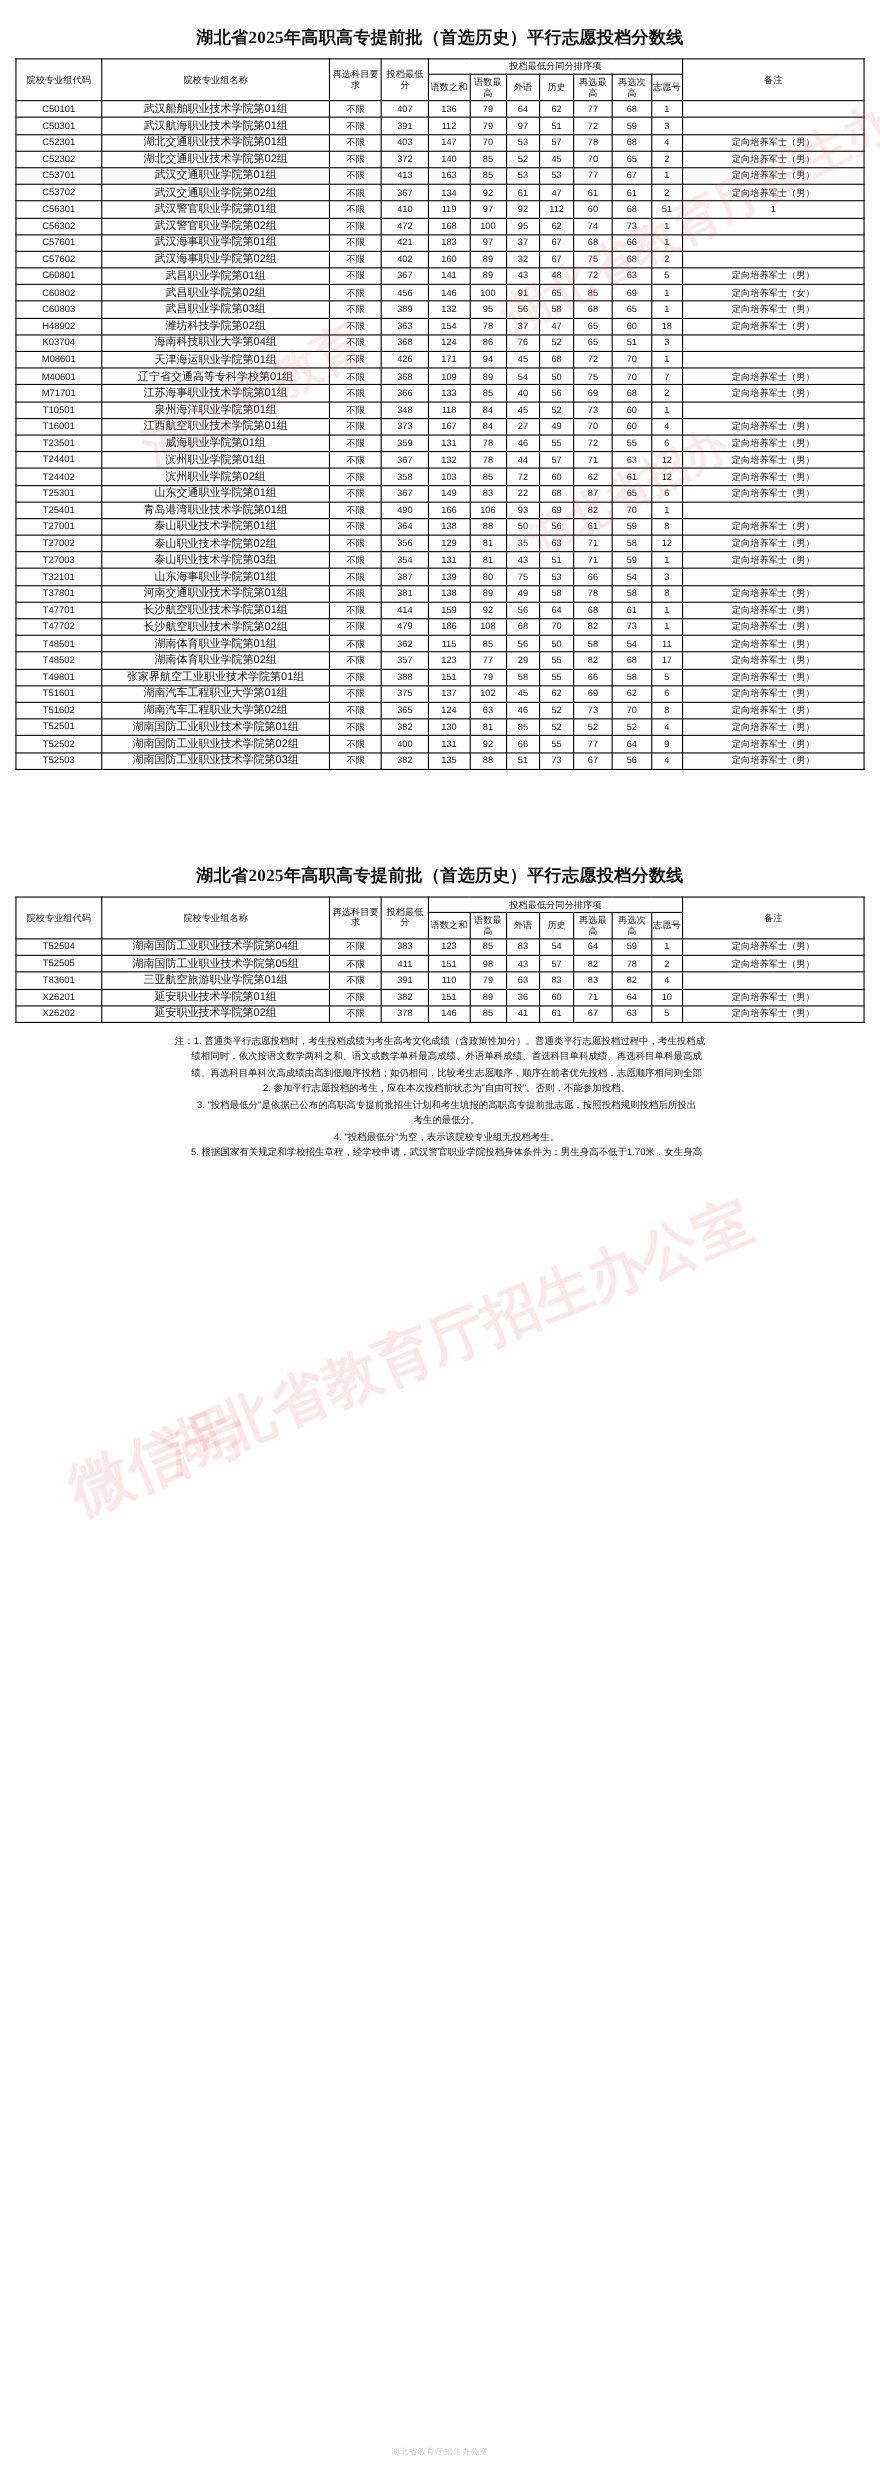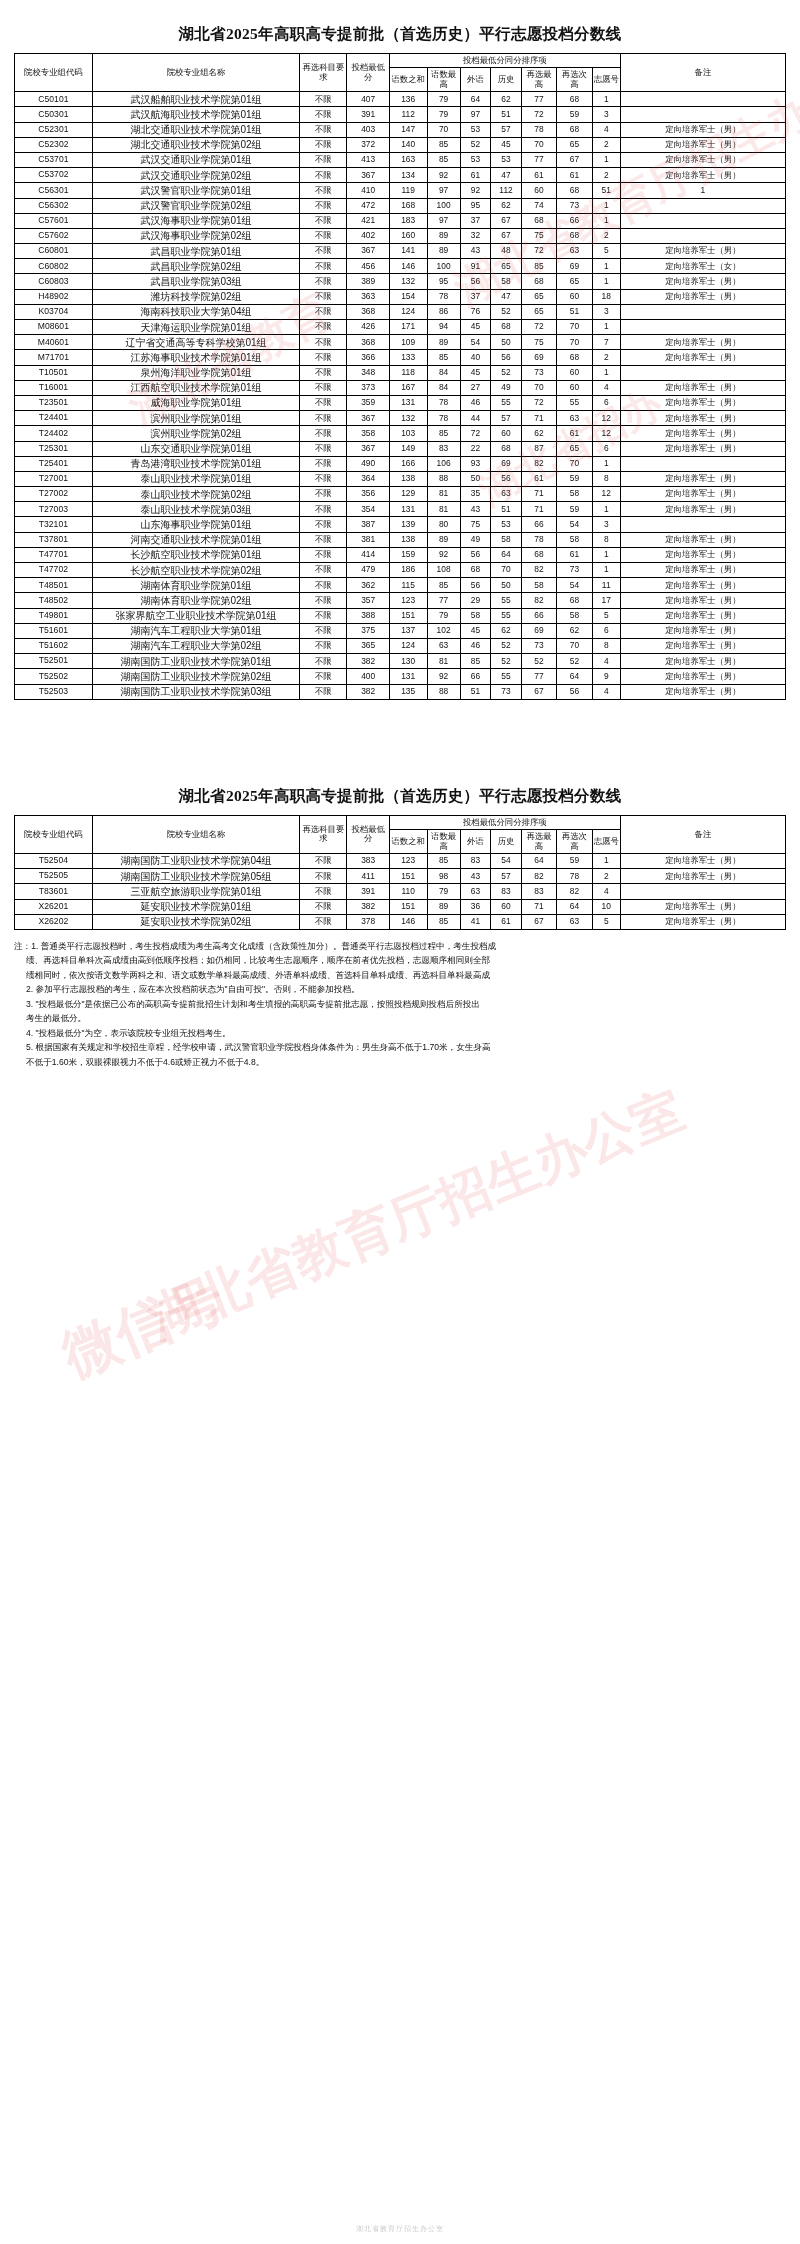--- a/index.html
+++ b/index.html
@@ -75,21 +75,21 @@
   tbody tr{height:15.2px;}
 
   .notes{
     width:772px;
     margin:10px auto 0 auto;
     font-size:8.6px;
     line-height:1.45;
     font-family:"Liberation Sans","DejaVu Sans",sans-serif;
     color:#111;
   }
-  .notes p{margin:0 0 2px 0;text-indent:0;}
+  .notes p{margin:0 0 2px 0;text-indent:0;text-align:center;}
   .notes p.ind{padding-left:12px;text-indent:0;}
   .notes p.hang{padding-left:12px;}
 
   .gap{height:62px;}
 
   .footer{
     position:absolute;
     left:0;right:0;
     bottom:10px;
     text-align:center;
@@ -817,25 +817,24 @@
             <td>67</td>
             <td>63</td>
             <td>5</td>
             <td class="remark">定向培养军士（男）</td>
           </tr>
         </tbody>
     </table>
 
     <div class="notes" id="notes">
         <p>注：1. 普通类平行志愿投档时，考生投档成绩为考生高考文化成绩（含政策性加分）。普通类平行志愿投档过程中，考生投档成</p>
+        <p class="ind">绩相同时，依次按语文数学两科之和、语文或数学单科最高成绩、外语单科成绩、首选科目单科成绩、再选科目单科最高成</p>
         <p class="ind">绩、再选科目单科次高成绩由高到低顺序投档；如仍相同，比较考生志愿顺序，顺序在前者优先投档，志愿顺序相同则全部</p>
-        <p class="ind">绩相同时，依次按语文数学两科之和、语文或数学单科最高成绩、外语单科成绩、首选科目单科成绩、再选科目单科最高成</p>
         <p class="hang">2. 参加平行志愿投档的考生，应在本次投档前状态为"自由可投"。否则，不能参加投档。</p>
         <p class="hang">3. "投档最低分"是依据已公布的高职高专提前批招生计划和考生填报的高职高专提前批志愿，按照投档规则投档后所投出</p>
         <p class="hang">考生的最低分。</p>
         <p class="hang">4. "投档最低分"为空，表示该院校专业组无投档考生。</p>
         <p class="hang">5. 根据国家有关规定和学校招生章程，经学校申请，武汉警官职业学院投档身体条件为：男生身高不低于1.70米，女生身高</p>
-        <p class="hang">不低于1.60米，双眼裸眼视力不低于4.6或矫正视力不低于4.8。</p>
       </div>
   </div>
 
   <div class="footer">湖北省教育厅招生办公室</div>
 </div>
 
 </body></html>

